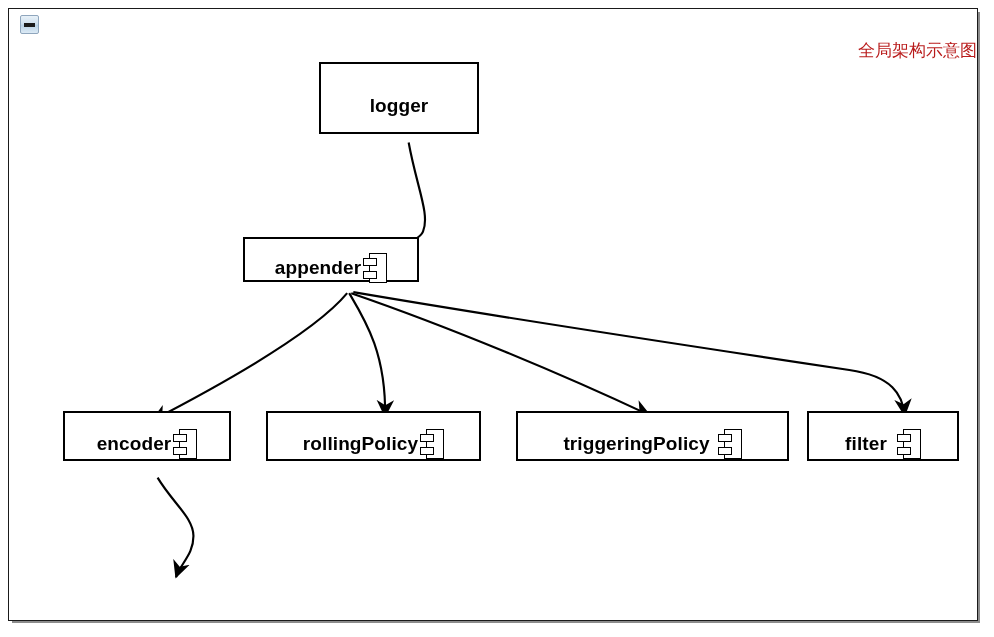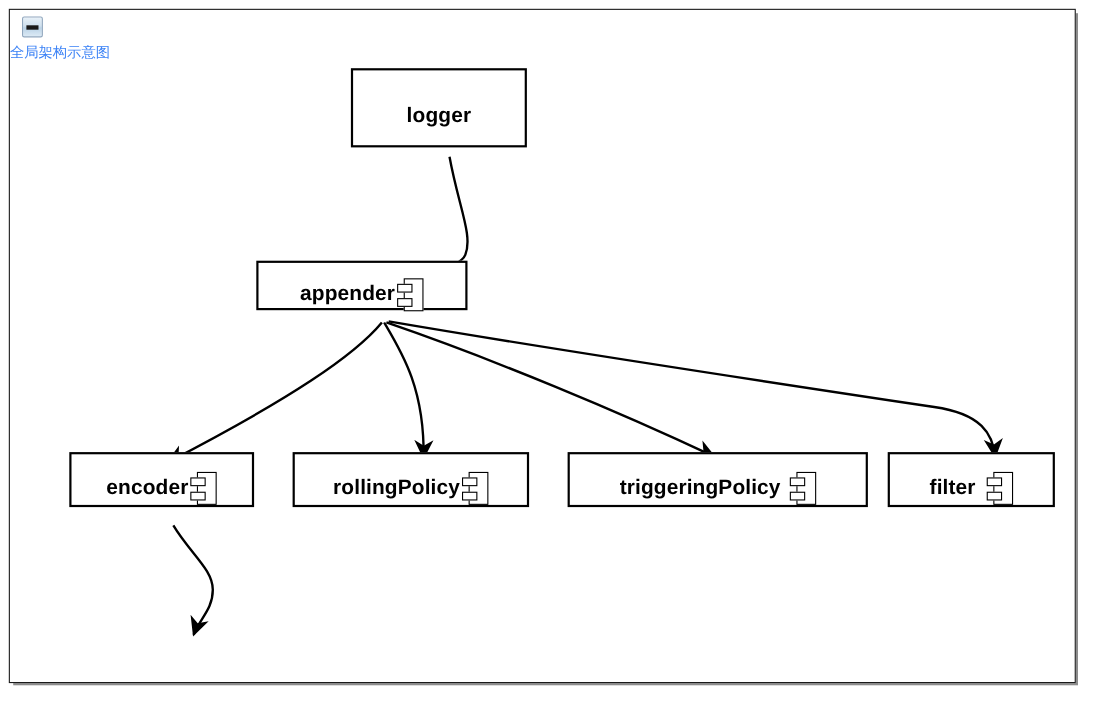--- a/index.html
+++ b/index.html
@@ -55,23 +55,23 @@
     height: 4px;
     background: #1a1a1a;
   }
 
   
   .diagram-title {
     position: absolute;
     left: 0;
     top: 30px;
     width: 100%;
-    text-align: left;
-    font-size: 13px;
-    color: #3b82f6;
+    text-align: right;
+    font-size: 17px;
+    color: #b91c1c;
     font-family: "DejaVu Sans", "Liberation Sans", sans-serif;
     white-space: nowrap;
   }
 
   
   .edge-layer {
     position: absolute;
     left: 0;
     top: 0;
     width: 994px;
@@ -166,21 +166,21 @@
     <div class="collapse-btn">
       <span class="bar"></span>
     </div>
 
     <div class="node" style="left:310px; top:53px; width:160px; height:72px;">
       <div class="node-inner">
         <span class="node-label">logger</span>
       </div>
     </div>
 
-    <div class="node" style="left:224px; top:228px; width:192px; height:45px;">
+    <div class="node" style="left:234px; top:228px; width:176px; height:45px;">
       <div class="node-inner">
         <span class="node-label">appender</span>
         <span class="component-icon">
           <span class="ci-body"></span>
             <span class="ci-tab t1"></span>
             <span class="ci-tab t2"></span>
         </span>
       </div>
     </div>
 

